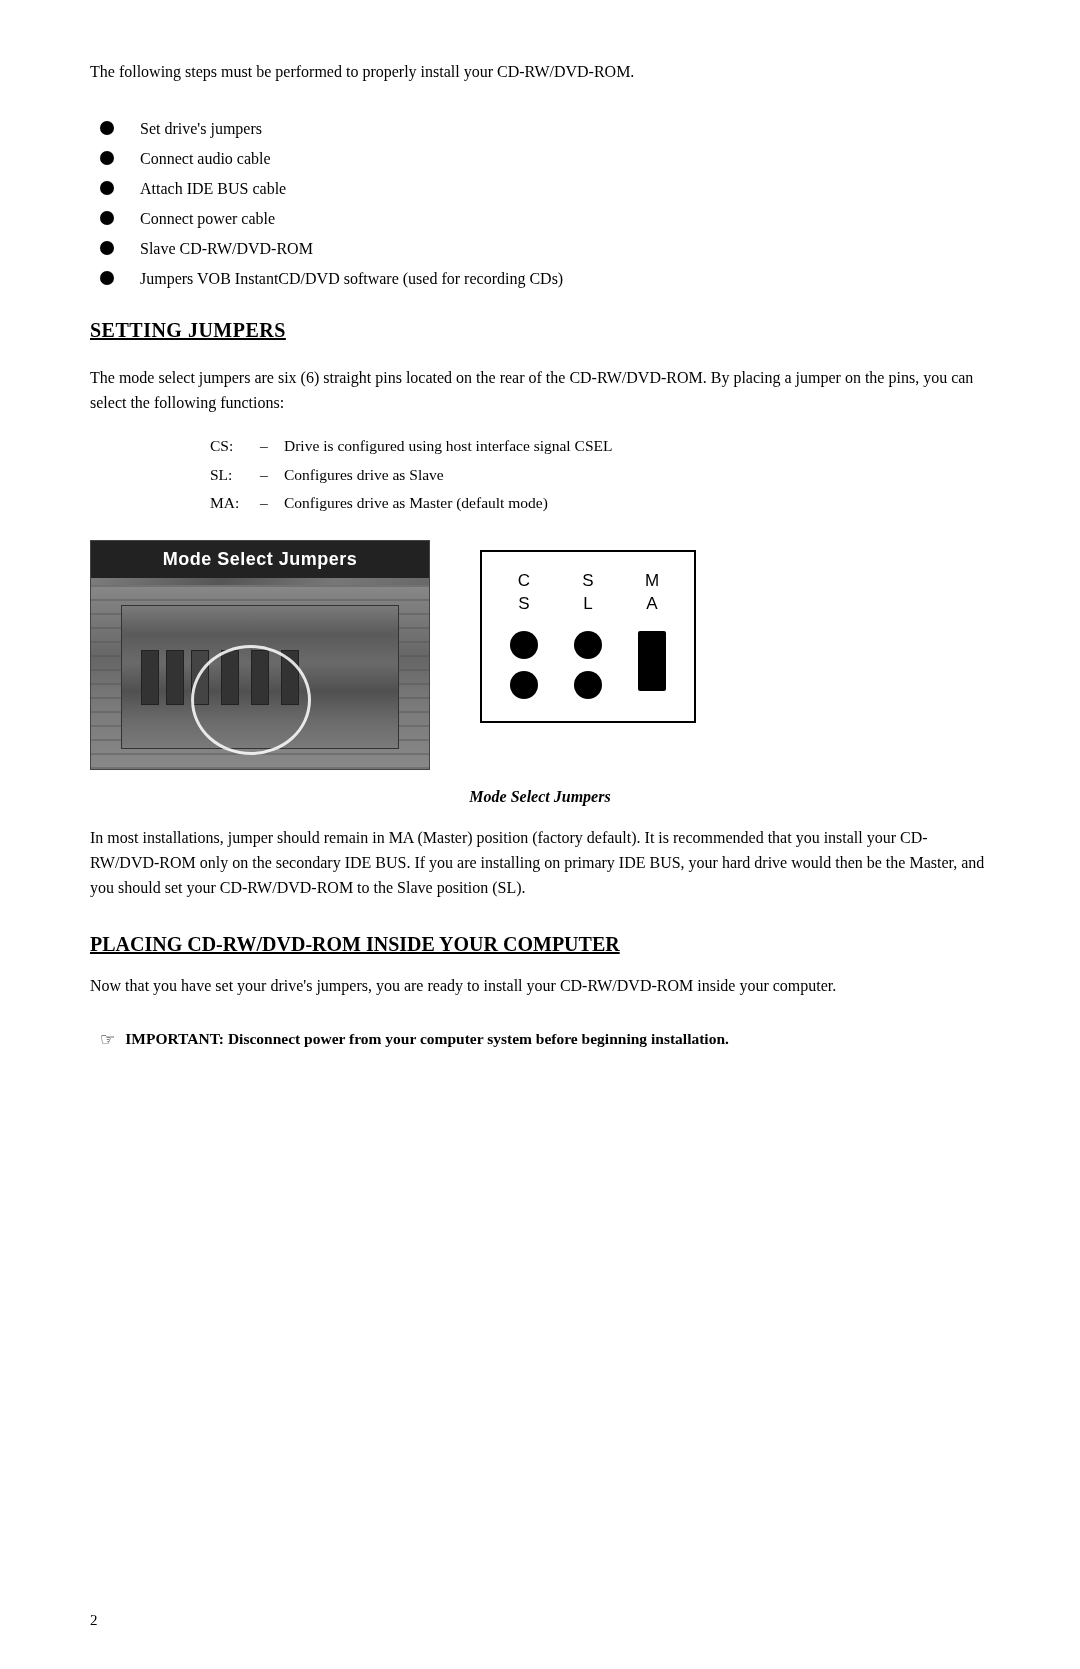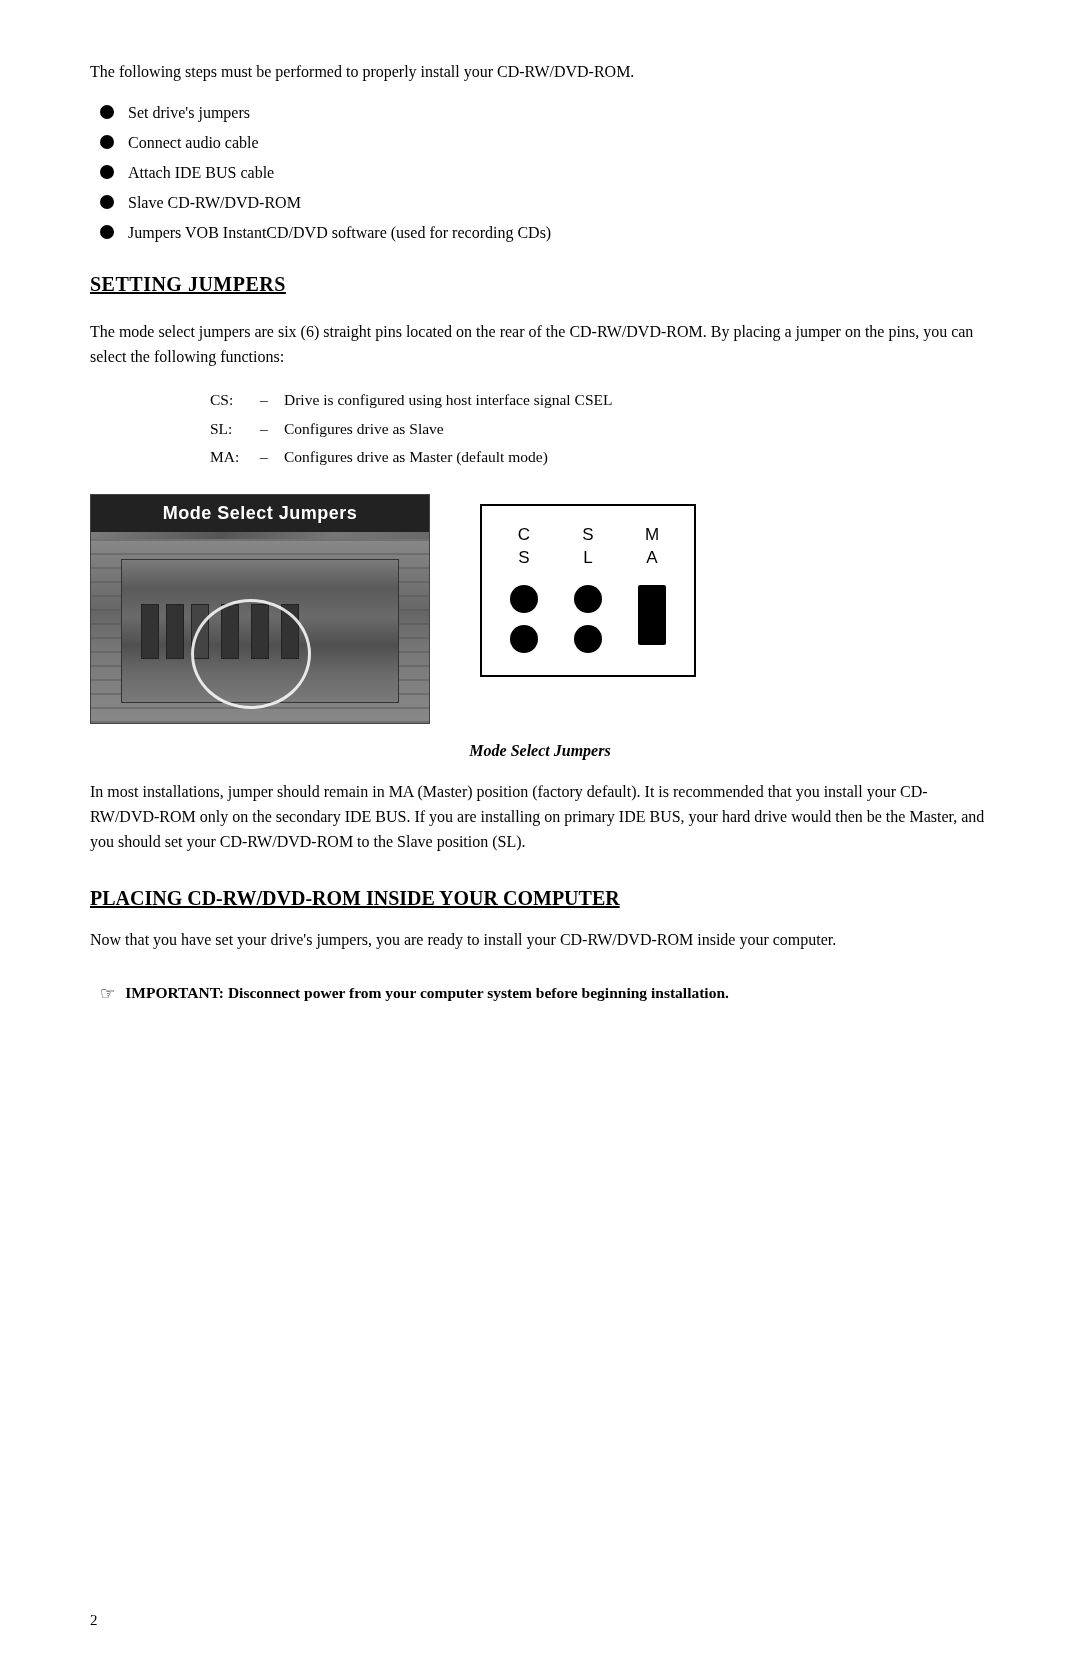--- a/index.html
+++ b/index.html
@@ -12,35 +12,36 @@
       background: #ffffff;
       font-family: Times New Roman, Times, serif;
       font-size: 16px;
       color: #000000;
       width: 1080px;
       min-height: 1669px;
       padding: 60px 90px 80px 90px;
     }
 
     .intro-paragraph {
-      margin-bottom: 16px;
+      margin-bottom: 32px;
       line-height: 1.55;
     }
 
     .bullet-list {
       list-style: none;
       margin-bottom: 28px;
       margin-left: 10px;
     }
 
     .bullet-list li {
       display: flex;
       align-items: flex-start;
       margin-bottom: 6px;
       line-height: 1.5;
+      gap: 12px;
     }
 
     .bullet-dot {
       display: inline-block;
       width: 14px;
       height: 14px;
       background: #000;
       border-radius: 50%;
       margin-right: 14px;
       margin-top: 4px;
@@ -260,20 +261,24 @@
   <li>
     <span class="bullet-dot"></span>
     <span>Connect audio cable</span>
   </li>
   <li>
     <span class="bullet-dot"></span>
     <span>Attach IDE BUS cable</span>
   </li>
   <li>
     <span class="bullet-dot"></span>
+    <span>Connect power cable</span>
+  </li>
+  <li>
+    <span class="bullet-dot"></span>
     <span>Slave CD-RW/DVD-ROM</span>
   </li>
   <li>
     <span class="bullet-dot"></span>
     <span>Jumpers VOB InstantCD/DVD software (used for recording CDs)</span>
   </li>
 </ul>
 
 <h2 class="section-heading">SETTING JUMPERS</h2>
 

